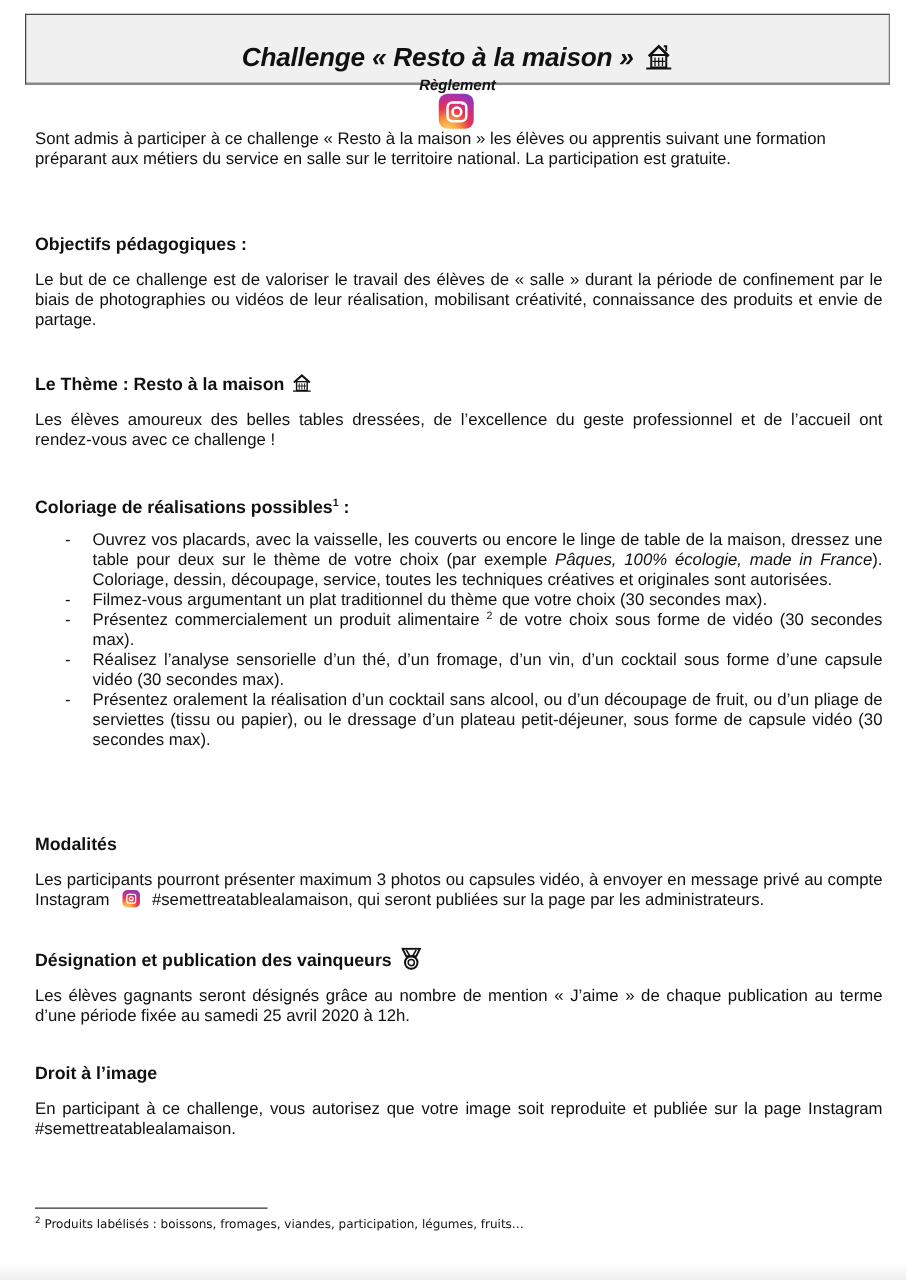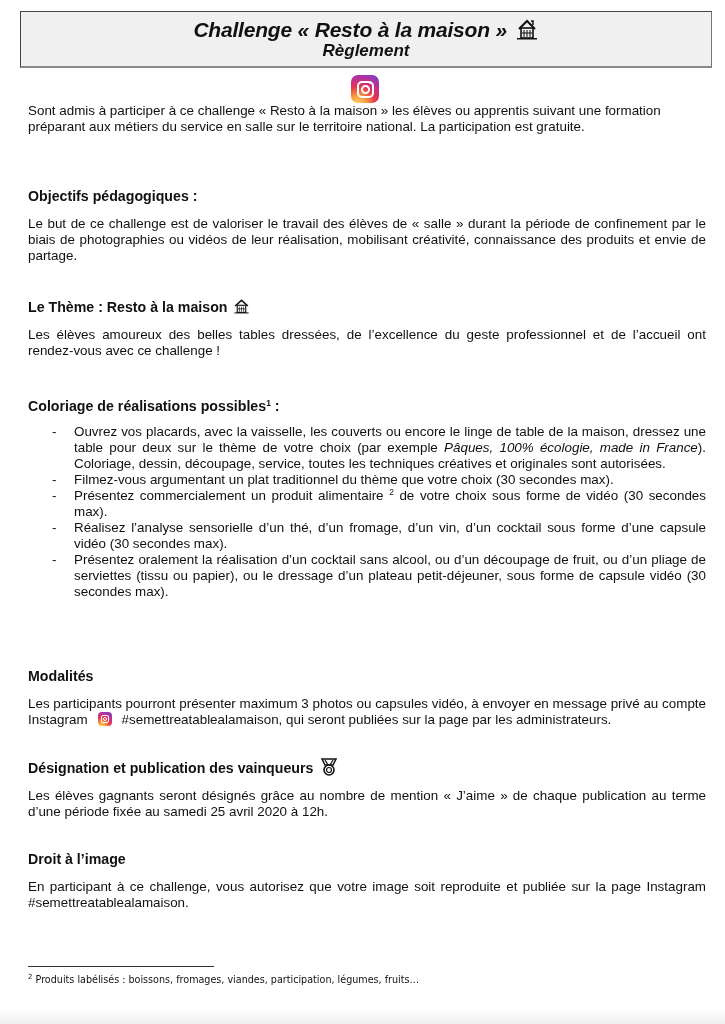--- a/index.html
+++ b/index.html
@@ -9,25 +9,25 @@
     font-size: 13.4px;
   }
   .header-box {
     position: absolute; left: 20px; top: 11px; width: 690px; height: 54px;
     background: #f0f0f0;
     border-top: 1.5px solid #444; border-left: 1.5px solid #444;
     border-right: 1px solid #777; border-bottom: 2px solid #888;
     text-align: center;
   }
   .title {
-    margin-top: 6px; font-size: 21px; font-weight: bold; font-style: italic;
+    margin-top: 22px; font-size: 21px; font-weight: bold; font-style: italic;
     line-height: 24px; letter-spacing: -0.2px;
   }
   .subtitle {
-    font-size: 17px; font-weight: bold; font-style: italic; line-height: 18px;
+    font-size: 12px; font-weight: bold; font-style: italic; line-height: 18px;
   }
   .house-icon { display: inline-block; width: 24px; height: 22px; vertical-align: -3px; margin-left: 2px; }
   .house-icon-sm { display: inline-block; width: 17px; height: 16px; vertical-align: -2px; margin-left: 2px; }
   .insta-big {
     position: absolute; left: 351px; top: 75px; width: 28px; height: 28px;
     border-radius: 7px;
     background: radial-gradient(circle at 25% 105%, #fdd56d 0%, #f99a3c 25%, #e7334f 50%, #c02f94 70%, #6a40cf 100%);
   }
   .insta-big .ring {
     position: absolute; left: 6px; top: 6px; width: 13px; height: 13px;

